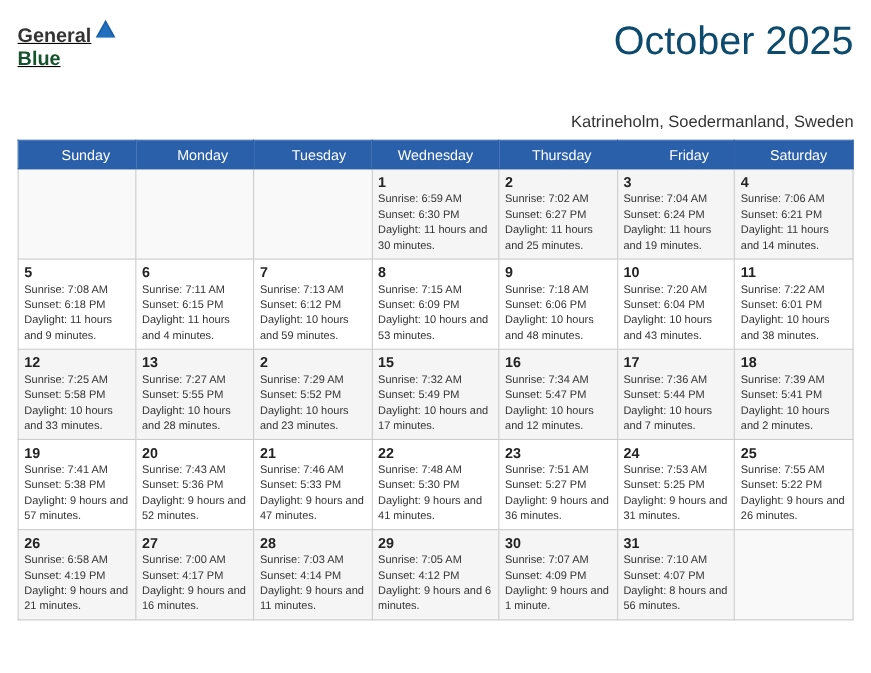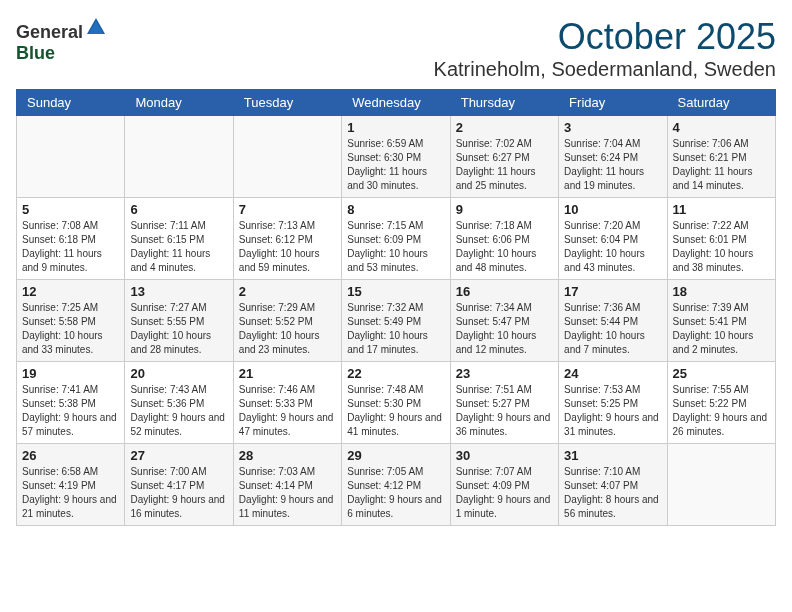--- a/index.html
+++ b/index.html
@@ -13,20 +13,21 @@
     .header {
       display: flex;
       align-items: flex-start;
       justify-content: space-between;
       margin-bottom: 8px;
     }
     .logo {
       display: flex;
       flex-direction: column;
       align-items: flex-start;
+      text-decoration: underline;
     }
     .logo-text {
       display: flex;
       align-items: baseline;
       font-size: 18px;
       font-weight: bold;
     }
     .logo-general { color: #333; }
     .logo-blue { color: #1a5fa8; }
     .logo-icon {
@@ -36,33 +37,34 @@
     }
     .title-block {
       text-align: right;
     }
     .month-title {
       font-size: 36px;
       font-weight: normal;
       color: #0c4a6e;
     }
     .location {
-      font-size: 20px;
+      font-size: 15px;
       color: #333;
+      margin-top: 44px;
     }
     .calendar {
       width: 100%;
       border-collapse: collapse;
       font-size: 11px;
     }
     .calendar thead th {
       background: #2a5faa;
       color: #fff;
-      text-align: left;
-      padding: 5px 10px;
+      text-align: right;
+      padding: 5px 23px;
       font-size: 13px;
       font-weight: normal;
       border: 1px solid #2a5faa;
     }
     .calendar tbody td {
       vertical-align: top;
       border: 1px solid #ccc;
       padding: 4px 5px;
       width: 108px;
       min-height: 80px;

